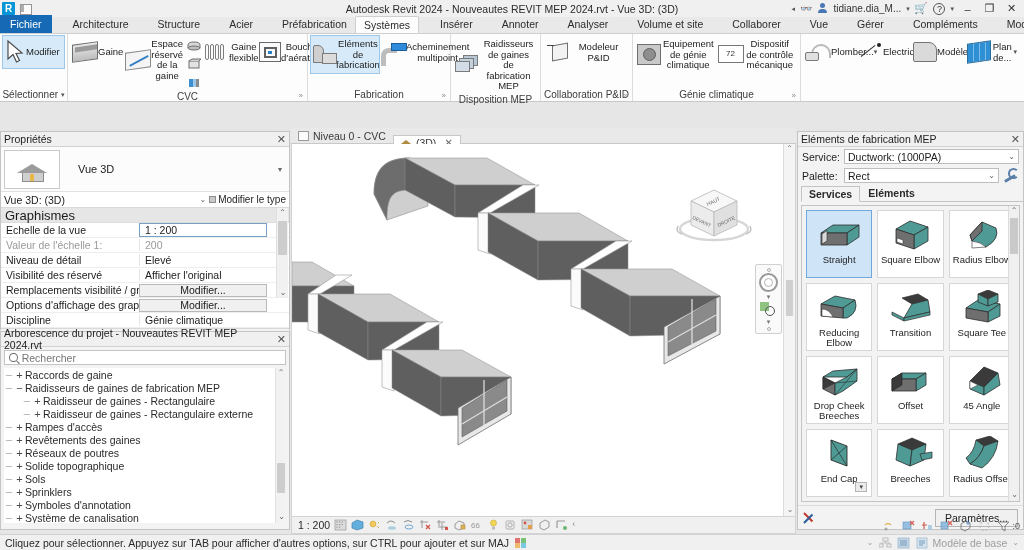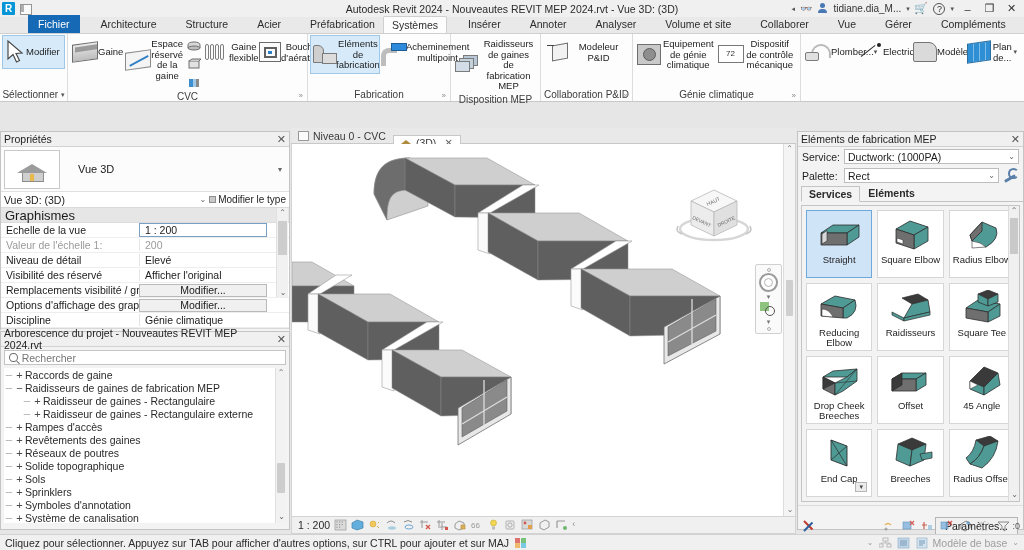--- a/index.html
+++ b/index.html
@@ -57,21 +57,21 @@
   
   .ribbon-tabs {
     position: absolute; left: 0; top: 17px; width: 1024px; height: 17px;
     background: #e9e9e9; display: flex; align-items: flex-end;
     border-bottom: 1px solid #cfcfcf;
   }
   .rtab {
     padding: 2px 8px 2px 21px; font-size: 10.5px; color: #2c2c2c; line-height: 14px;
     cursor: default; white-space: nowrap;
   }
-  .rtab.file { background: #1669b5; color: #fff; padding: 2px 10px; margin-left: 28px; }
+  .rtab.file { background: #1669b5; color: #fff; padding: 2px 10px; }
   .rtab.active { background: #fdfdfd; border: 1px solid #cfcfcf; border-bottom: none;
                  border-radius: 2px 2px 0 0; padding: 1px 8px; }
   .rtab-spacer { flex: 1; }
   .tab-extra { display:flex; align-items:center; gap:3px; padding-right:6px; }
   .tab-extra .box {
     width:14px;height:10px;border:1px solid #777;border-radius:2px;position:relative;background:#fafafa;
   }
   .tab-extra .box::after{content:"";position:absolute;left:5px;top:3px;width:4px;height:4px;border-radius:50%;background:#666;}
 
   
@@ -273,21 +273,21 @@
   .pcell .glyph { height:40px; width:100%; display:flex; align-items:center; justify-content:center; }
   .pcell .cap { font-size:9.5px; text-align:center; line-height:10px; color:#1d1d1d; padding:0 2px; }
   .pcell .mini-chev {
     position:absolute; right:4px; bottom:4px; width:12px; height:10px;
     background:#ececec; border:1px solid #b6b6b6; font-size:7px; text-align:center; line-height:8px; color:#444;
   }
   .pscroll { position:absolute; right:0; top:0; width:11px; height:100%; background:#f0f0f0; border-left:1px solid #dcdcdc;}
   .pscroll .a { height:11px; text-align:center; font-size:8px; color:#666; }
   .pscroll .a.bot{position:absolute;bottom:0;width:11px;}
   .pscroll .thumb{position:absolute;right:1px;top:12px;width:8px;height:36px;background:#c9c9c9;}
-  .mep-foot { display:flex; align-items:center; padding:11px 5px; gap:0; border-top:1px solid #dcdcdc; }
+  .mep-foot { display:flex; align-items:center; padding:3px 5px; gap:0; border-top:1px solid #dcdcdc; }
   .mep-foot .settings {
     margin-left:auto; padding:2px 9px; font-size:10.5px; background:#f0f0f0; border:1px solid #b5b5b5;
   }
   .pen-ic { width:15px;height:14px;position:relative; }
   .pen-ic::before{content:"";position:absolute;left:1px;top:1px;width:12px;height:2px;background:#c0392b;transform:rotate(45deg);transform-origin:left;}
   .pen-ic::after{content:"";position:absolute;left:1px;top:11px;width:12px;height:2px;background:#2c5f9e;transform:rotate(-45deg);transform-origin:left;}
 
   
   .statusbar {
     position:absolute; left:0; bottom:0; width:1024px; height:16px; background:#f0f0f0;
@@ -974,21 +974,21 @@
         <div class="pcell">
           <div class="glyph">
             <svg width="52" height="36" viewBox="0 0 52 36">
               <polygon points="18,8 34,4 44,10 28,14" fill="#3a3a3a" stroke="#2d2d2d" stroke-width=".7"></polygon>
               <pol ygon="" points="18,8 28,14 20,28 8,22" fill="#4f9a95" stroke="#2d2d2d" stroke-width=".8"></pol>
               <polygon points="28,14 44,10 46,22 20,28" fill="#4f9a95" stroke="#2d2d2d" stroke-width=".8"></polygon>
               <polygon points="8,22 20,28 20,31 8,25" fill="#4f9a95" stroke="#2d2d2d" stroke-width=".7"></polygon>
               <polygon points="20,28 46,22 46,25 20,31" fill="#4f9a95" stroke="#2d2d2d" stroke-width=".7"></polygon>
             </svg>
           </div>
-          <div class="cap">Raidisseurs</div>
+          <div class="cap">Transition</div>
         </div>
 
         <div class="pcell">
           <div class="glyph">
             <svg width="52" height="36" viewBox="0 0 52 36">
               <polygon points="10,18 22,10 44,14 32,22" fill="#4f9a95" stroke="#2d2d2d" stroke-width=".8"></polygon>
               <polygon points="32,22 44,14 44,26 32,32" fill="#4f9a95" stroke="#2d2d2d" stroke-width=".8"></polygon>
               <polygon points="10,18 32,22 32,32 10,28" fill="#6f6f6f" stroke="#2d2d2d" stroke-width=".8"></polygon>
               <polygon points="22,4 32,0 42,4 32,9" fill="#3a3a3a" stroke="#2d2d2d" stroke-width=".7"></polygon>
               <polygon points="22,4 32,9 32,16 22,12" fill="#4f9a95" stroke="#2d2d2d" stroke-width=".8"></polygon>

